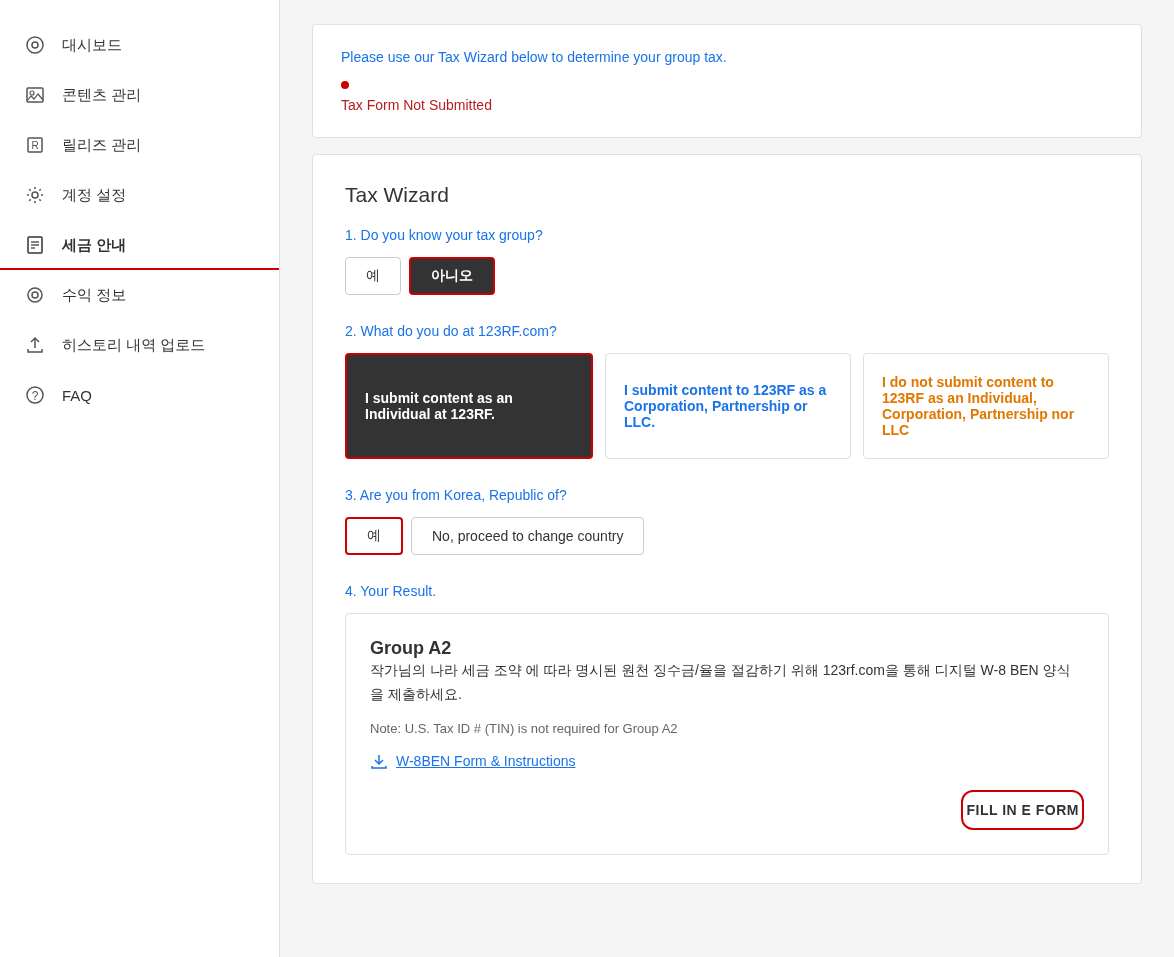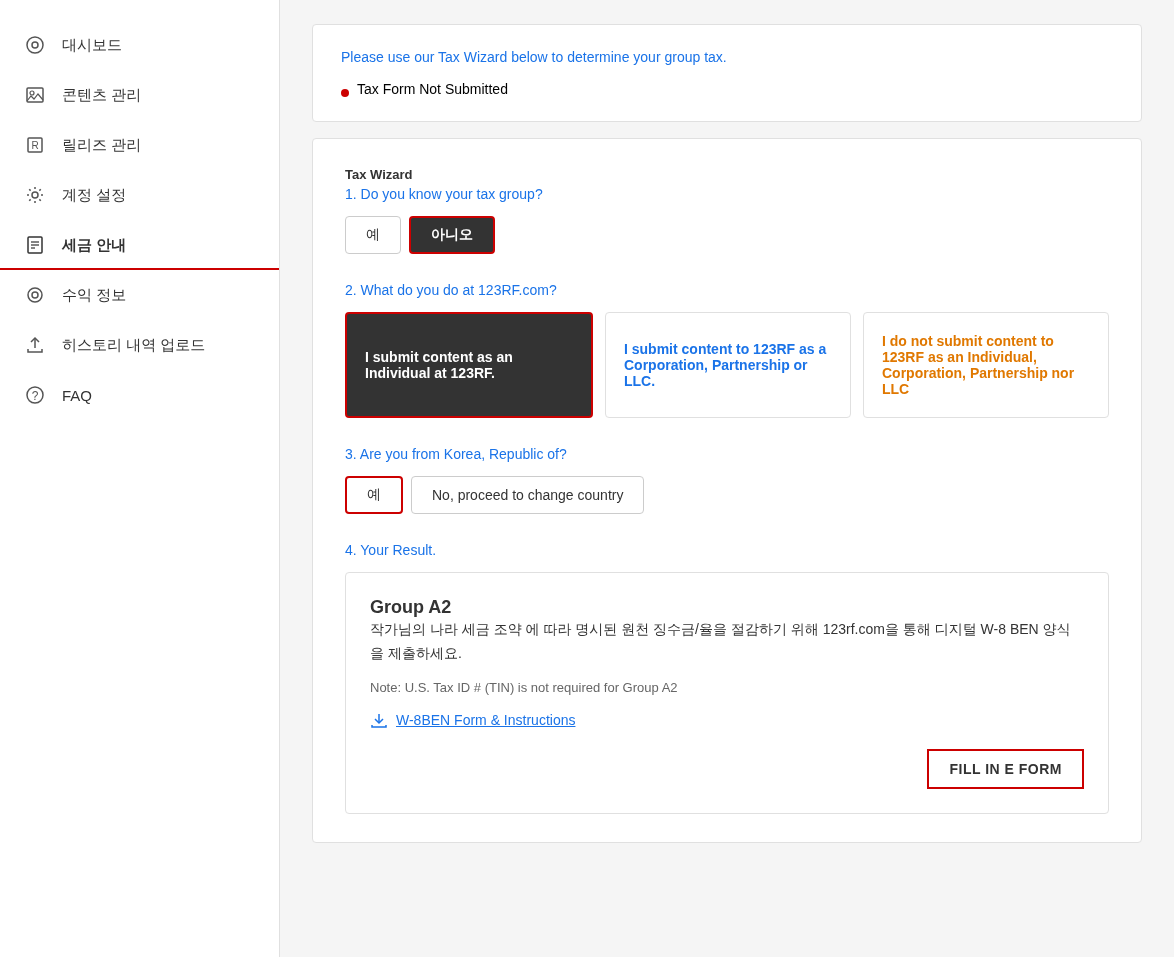--- a/index.html
+++ b/index.html
@@ -80,47 +80,48 @@
     }
 
     .your-tax-status {
       font-size: 14px;
       color: #cc0000;
       margin-bottom: 8px;
     }
 
     .status-bullet {
       display: flex;
-      align-items: flex-end;
+      align-items: flex-start;
       gap: 8px;
       font-size: 14px;
-      color: #000000;
+      color: #b91c1c;
+      flex-direction: column;
     }
 
     .bullet-dot {
       width: 8px;
       height: 8px;
       border-radius: 50%;
       background: #cc0000;
       flex-shrink: 0;
     }
 
     
     .wizard-card {
       background: #fff;
       border: 1px solid #e0e0e0;
       border-radius: 4px;
       padding: 28px 32px;
     }
 
     .wizard-title {
-      font-size: 13px;
-      font-weight: bold;
-      color: #333;
-      margin-bottom: 4px;
+      font-size: 21px;
+      font-weight: normal;
+      color: #333;
+      margin-bottom: 20px;
     }
 
     .wizard-question {
       font-size: 14px;
       color: #1a73e8;
       margin-bottom: 14px;
     }
 
     .btn-group {
       display: flex;
@@ -220,24 +221,24 @@
       font-size: 14px;
       color: #1a73e8;
       text-decoration: underline;
       cursor: pointer;
       margin-bottom: 20px;
     }
 
     .fill-form-btn {
       display: block;
       margin-left: auto;
-      padding: 10px 20px;
+      padding: 10px 3px;
       background: #fff;
       border: 2px solid #cc0000;
-      border-radius: 0;
+      border-radius: 12px;
       font-size: 14px;
       font-weight: bold;
       color: #333;
       cursor: pointer;
       letter-spacing: 0.5px;
     }
   </style>
 </head>
 <body>
 

